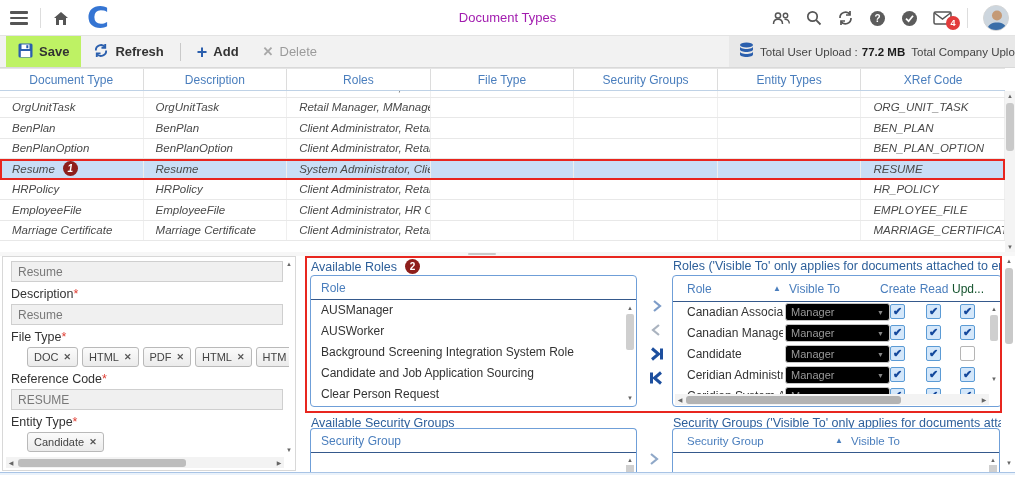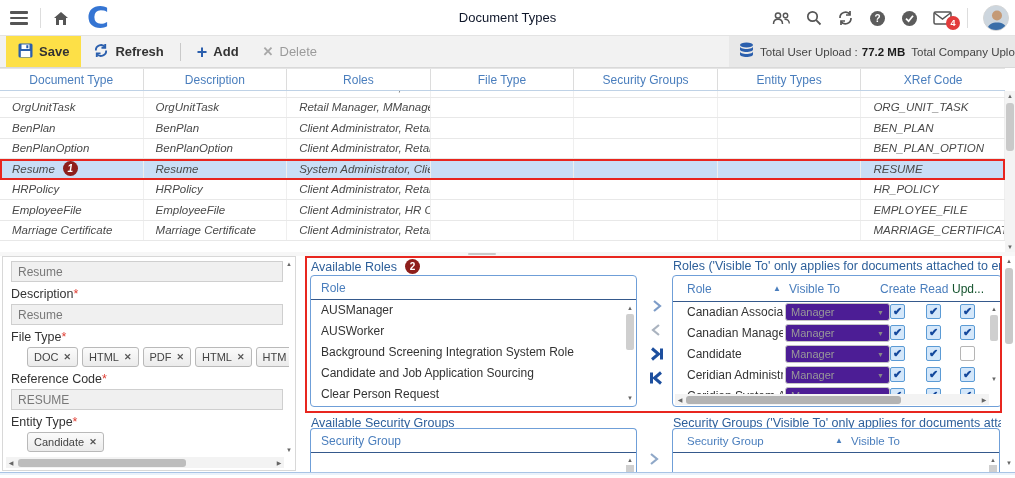--- a/index.html
+++ b/index.html
@@ -8,31 +8,31 @@
   .screen { position:absolute; inset:0; width:1015px; height:478px; background:#fff; }
 
   
   .topbar { position:absolute; top:0; left:0; width:1015px; height:36px; background:#fff; border-bottom:1px solid #e3e3e3; z-index:10; }
   .topbar-left { position:absolute; left:10px; top:0; height:36px; display:flex; align-items:center; gap:12px; }
   .hamburger { width:18px; display:flex; flex-direction:column; gap:3px; cursor:pointer; }
   .hamburger span { height:2.5px; background:#555; border-radius:1px; }
   .tb-divider { width:1px; height:20px; background:#ddd; }
   .home-icon svg { display:block; }
   .logo-c { font-size:30px; font-weight:bold; color:#3575d3; line-height:30px; margin-left:6px; font-family:"DejaVu Sans",sans-serif; }
-  .topbar-title { position:absolute; left:0; width:1015px; text-align:center; line-height:36px; font-size:13px; color:#0f172a; }
+  .topbar-title { position:absolute; left:0; width:1015px; text-align:center; line-height:36px; font-size:13px; color:#a21caf; }
   .topbar-right { position:absolute; right:6px; top:0; height:36px; display:flex; align-items:center; gap:15px; }
   .tb-icon { position:relative; display:flex; align-items:center; cursor:pointer; }
   .mail-badge { position:absolute; right:-8px; bottom:-5px; min-width:14px; height:14px; border-radius:8px; background:#e23b3b; color:#fff; font-size:9px; font-weight:bold; display:flex; align-items:center; justify-content:center; padding:0 3px; }
   .avatar { width:26px; height:26px; border-radius:50%; overflow:hidden; background:#cfd8e0; border:1px solid #d5d5d5; }
 
   
   .toolbar { position:absolute; top:36px; left:0; width:1015px; height:32px; background:#f2f2f2; border-bottom:1px solid #d9d9d9; z-index:9; }
   .toolbar-left { position:absolute; left:6px; top:0; height:31px; display:flex; align-items:center; }
   .tool-btn { display:flex; align-items:center; gap:6px; padding:0 12px; height:31px; font-size:13px; color:#333; font-weight:bold; cursor:pointer; }
-  .tool-btn.save { background:#fde047; }
+  .tool-btn.save { background:#bef264; }
   .tool-btn.disabled { color:#9b9b9b; font-weight:normal; cursor:default; }
   .tool-divider { width:1px; height:18px; background:#c9c9c9; margin:0 4px; }
   .upload-box { position:absolute; right:0; top:0; height:31px; width:286px; background:#e8e8e8; display:flex; align-items:center; gap:6px; padding-left:10px; font-size:11.5px; color:#444; }
   .upload-box b { color:#1b1b1b; }
   .upload-pair { display:flex; gap:4px; white-space:nowrap; }
 
   
   .grid { position:absolute; top:68px; left:0; width:1005px; }
   .grid-header { display:grid; grid-template-columns:repeat(7,1fr); height:23px; border-top:1px solid #e5e5e5; border-bottom:1px solid #bfd2e6; background:#fff; }
   .gh-cell { display:flex; align-items:center; justify-content:center; font-size:12px; color:#4a7ebd; border-right:1px solid #dcdcdc; cursor:pointer; white-space:nowrap; overflow:hidden; }
@@ -99,21 +99,21 @@
   .ar-head { position:relative; height:26px; border-bottom:1px solid #35598c; }
   .ar-head .h-role { position:absolute; left:14px; top:0; line-height:26px; font-size:12px; color:#4a7ebd; cursor:pointer; }
   .ar-head .h-sort { position:absolute; left:100px; top:8px; font-size:8px; color:#4a7ebd; }
   .ar-head .h-vt { position:absolute; left:116px; top:0; line-height:26px; font-size:12px; color:#4a7ebd; cursor:pointer; }
   .ar-head .h-create { position:absolute; left:204px; width:42px; text-align:center; line-height:26px; font-size:12px; color:#4a7ebd; }
   .ar-head .h-read { position:absolute; left:243px; width:36px; text-align:center; line-height:26px; font-size:12px; color:#4a7ebd; }
   .ar-head .h-upd { position:absolute; left:279px; width:32px; text-align:center; line-height:26px; font-size:12px; color:#14532d; overflow:hidden; white-space:nowrap; }
   .ar-rows { position:relative; height:92px; overflow:hidden; }
   .ar-row { position:relative; height:21px; }
   .ar-role { position:absolute; left:14px; top:0; line-height:21px; font-size:12px; color:#333; width:96px; white-space:nowrap; overflow:hidden; }
-  .ar-select { position:absolute; left:112px; top:1px; width:105px; height:18px; background:#4c1d95; border:1px solid #c5c5c5; border-radius:3px; display:flex; align-items:center; justify-content:space-between; padding:0 5px; font-size:11px; color:#999; cursor:pointer; }
+  .ar-select { position:absolute; left:112px; top:1px; width:105px; height:18px; background:#000000; border:1px solid #c5c5c5; border-radius:3px; display:flex; align-items:center; justify-content:space-between; padding:0 5px; font-size:11px; color:#999; cursor:pointer; }
   .ar-select .caret { font-size:7px; color:#888; }
   .cbox { position:absolute; top:2px; width:15px; height:15px; border:1px solid #5b9bd5; border-radius:2px; background:#d4e7fa; display:flex; align-items:center; justify-content:center; cursor:pointer; }
   .cbox .mark { color:#14489c; font-size:11px; font-weight:bold; line-height:1; }
   .cbox.off { background:#fff; border-color:#b5b5b5; }
   .cb-create { left:217px; } .cb-read { left:253px; } .cb-upd { left:287px; }
   .ar-vscroll { position:absolute; right:2px; top:28px; width:10px; height:80px; }
   .ar-vscroll .sb-thumb { position:absolute; top:11px; left:1px; width:8px; height:26px; background:#cfcfcf; border-radius:2px; }
   .ar-vscroll .dn { position:absolute; bottom:0; }
   .ar-hscroll { position:absolute; left:2px; bottom:1px; width:314px; height:11px; background:#f3f3f3; display:flex; align-items:center; }
   .ar-hscroll .sb-thumb-h { position:absolute; left:11px; width:215px; height:8px; background:#b3b3b3; border-radius:3px; }

